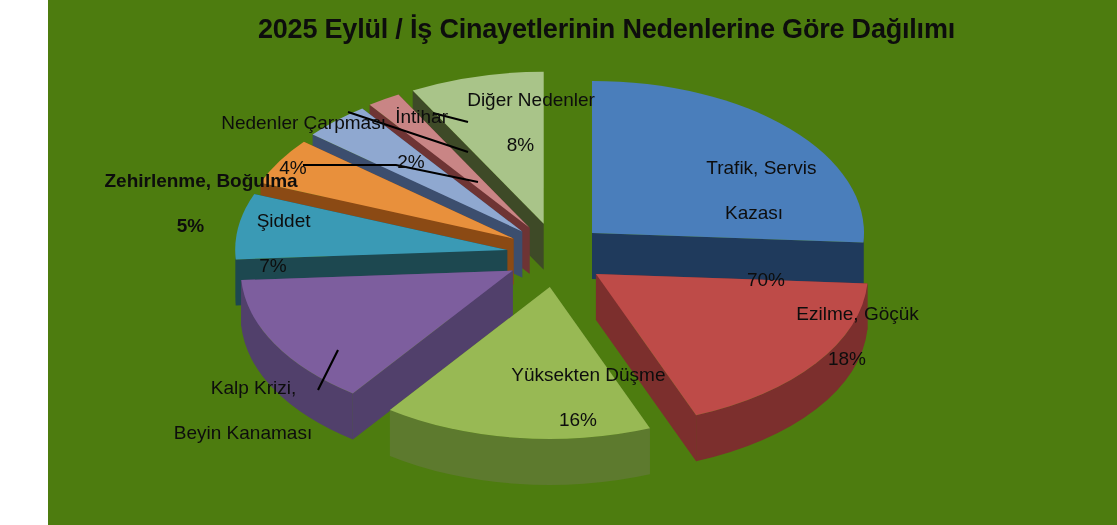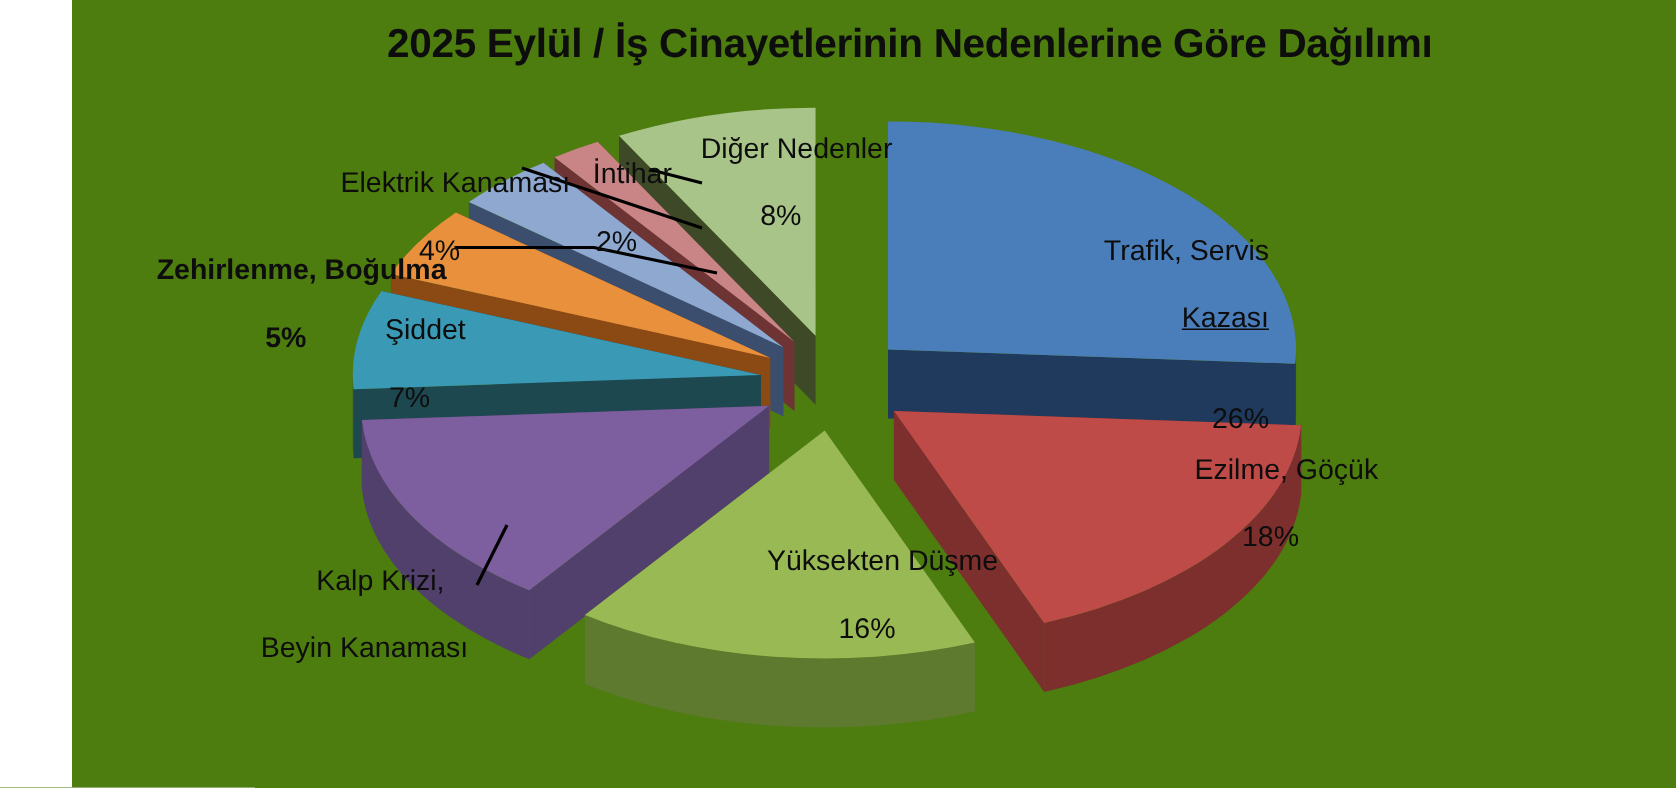--- a/index.html
+++ b/index.html
@@ -15,21 +15,21 @@
     white-space:nowrap;
   }
 
   svg.pie{position:absolute;left:0;top:0;width:1117px;height:525px;}
 
   .lbl{
     position:absolute;color:#0d0d0d;font-size:19px;line-height:1.18;
     white-space:pre;pointer-events:none;
   }
   .lbl.c{text-align:center;}
-  .lbl.l{text-align:right;}
+  .lbl.l{text-align:center;}
   .lbl .pct{display:block;}
 </style>
 </head>
 <body>
 
 <div id="stage">
 
   <div class="chart-title">2025 Eylül / İş Cinayetlerinin Nedenlerine Göre Dağılımı</div>
 
   <svg class="pie" viewBox="0 0 1117 525">
@@ -88,22 +88,22 @@
     <g id="leader-lines">
       <path d="M 255,165 L 348,165 L 430,182" stroke="#000" stroke-width="2.1" fill="none"></path>
       <path d="M 300,112 L 420,152" stroke="#000" stroke-width="2.1" fill="none"></path>
       <path d="M 385,113 L 420,122" stroke="#000" stroke-width="2.1" fill="none"></path>
       <path d="M 270,390 L 290,350" stroke="#000" stroke-width="2.1" fill="none"></path>
     </g>
   </svg>
 
   <div class="lbl l" style="left:608px;top:135px;width:190px;">
     <span>Trafik, Servis</span>
-    <span class="pct" style="padding-left:6px;text-decoration:underline;">Kazası</span>
-    <span class="pct" style="padding-left:30px;">26%</span>
+    <span class="pct" style="padding-left:6px;">Kazası</span>
+    <span class="pct" style="padding-left:30px;">70%</span>
   </div>
 
   <div class="lbl c" style="left:714px;top:281px;width:170px;">
     <span>Ezilme, Göçük</span>
     <span class="pct">18%</span>
   </div>
 
   <div class="lbl c" style="left:425px;top:342px;width:210px;">
     <span>Yüksekten Düşme</span>
     <span class="pct">16%</span>
@@ -118,21 +118,21 @@
     <span>Şiddet</span>
     <span class="pct">7%</span>
   </div>
 
   <div class="lbl c" style="left:30px;top:148px;width:225px;font-weight:bold;">
     <span>Zehirlenme, Boğulma</span>
     <span class="pct">5%</span>
   </div>
 
   <div class="lbl c" style="left:145px;top:90px;width:200px;">
-    <span>Elektrik Kanaması</span>
+    <span>Nedenler Çarpması</span>
     <span class="pct">4%</span>
   </div>
 
   <div class="lbl c" style="left:318px;top:84px;width:90px;">
     <span>İntihar</span>
     <span class="pct">2%</span>
   </div>
 
   <div class="lbl c" style="left:395px;top:67px;width:155px;">
     <span>Diğer Nedenler</span>

